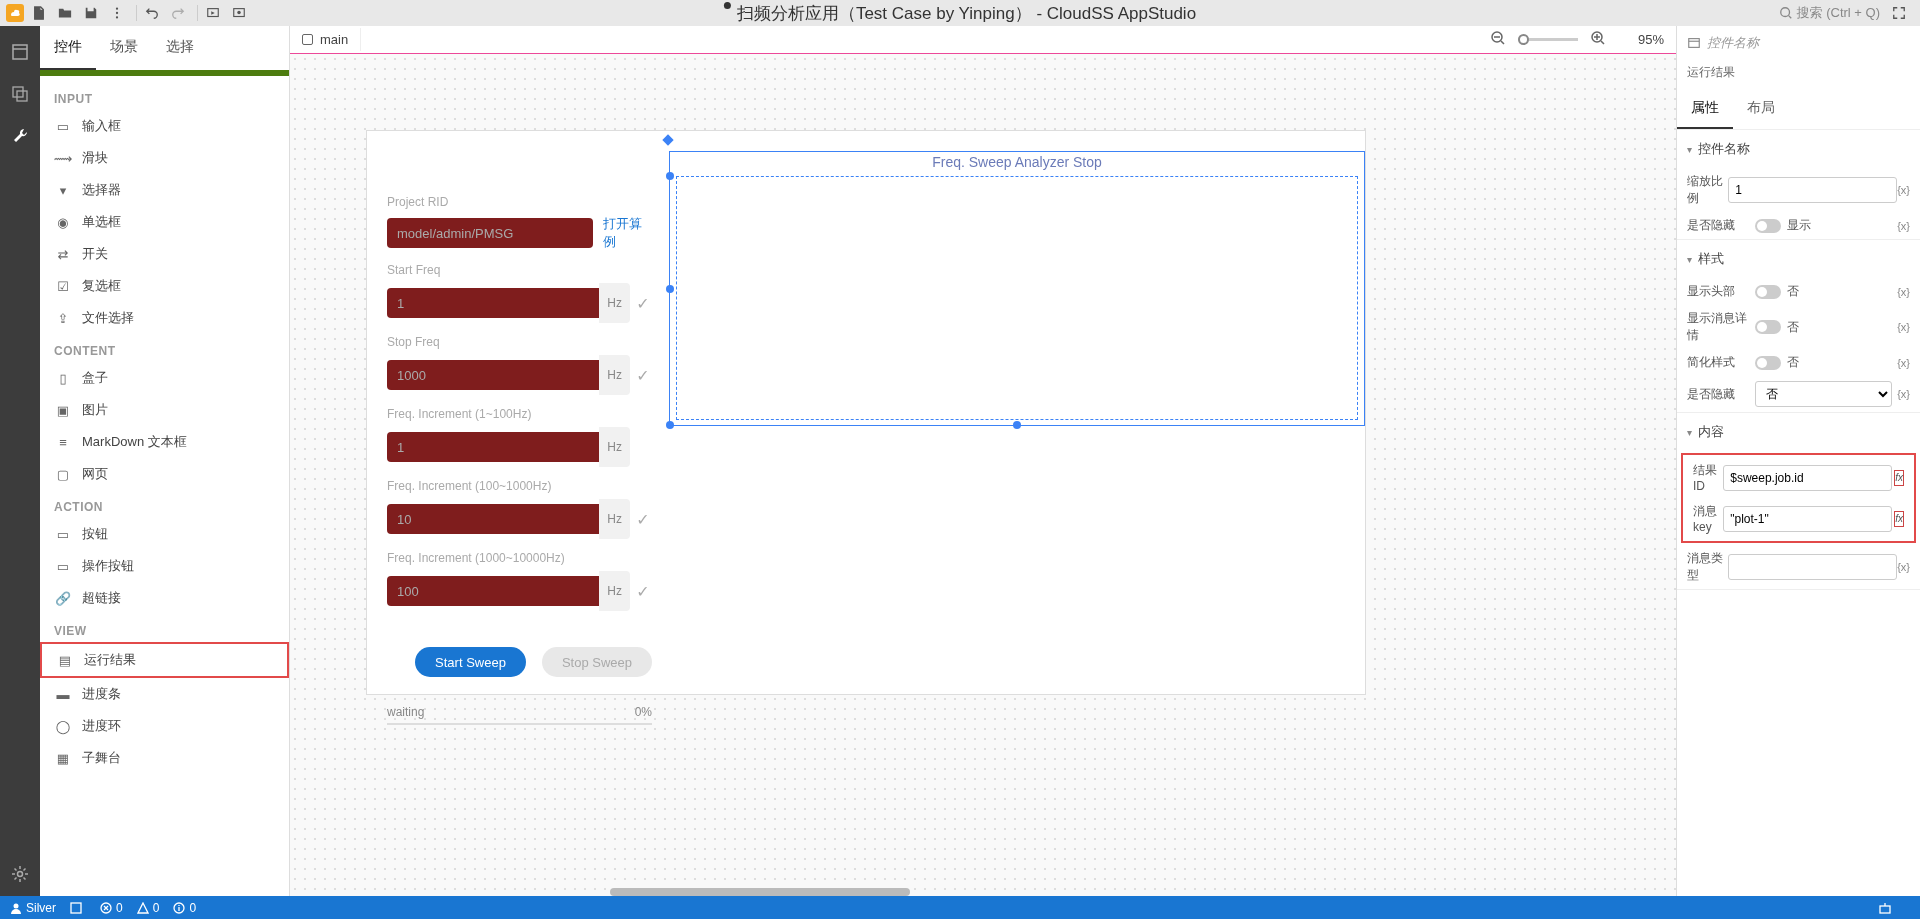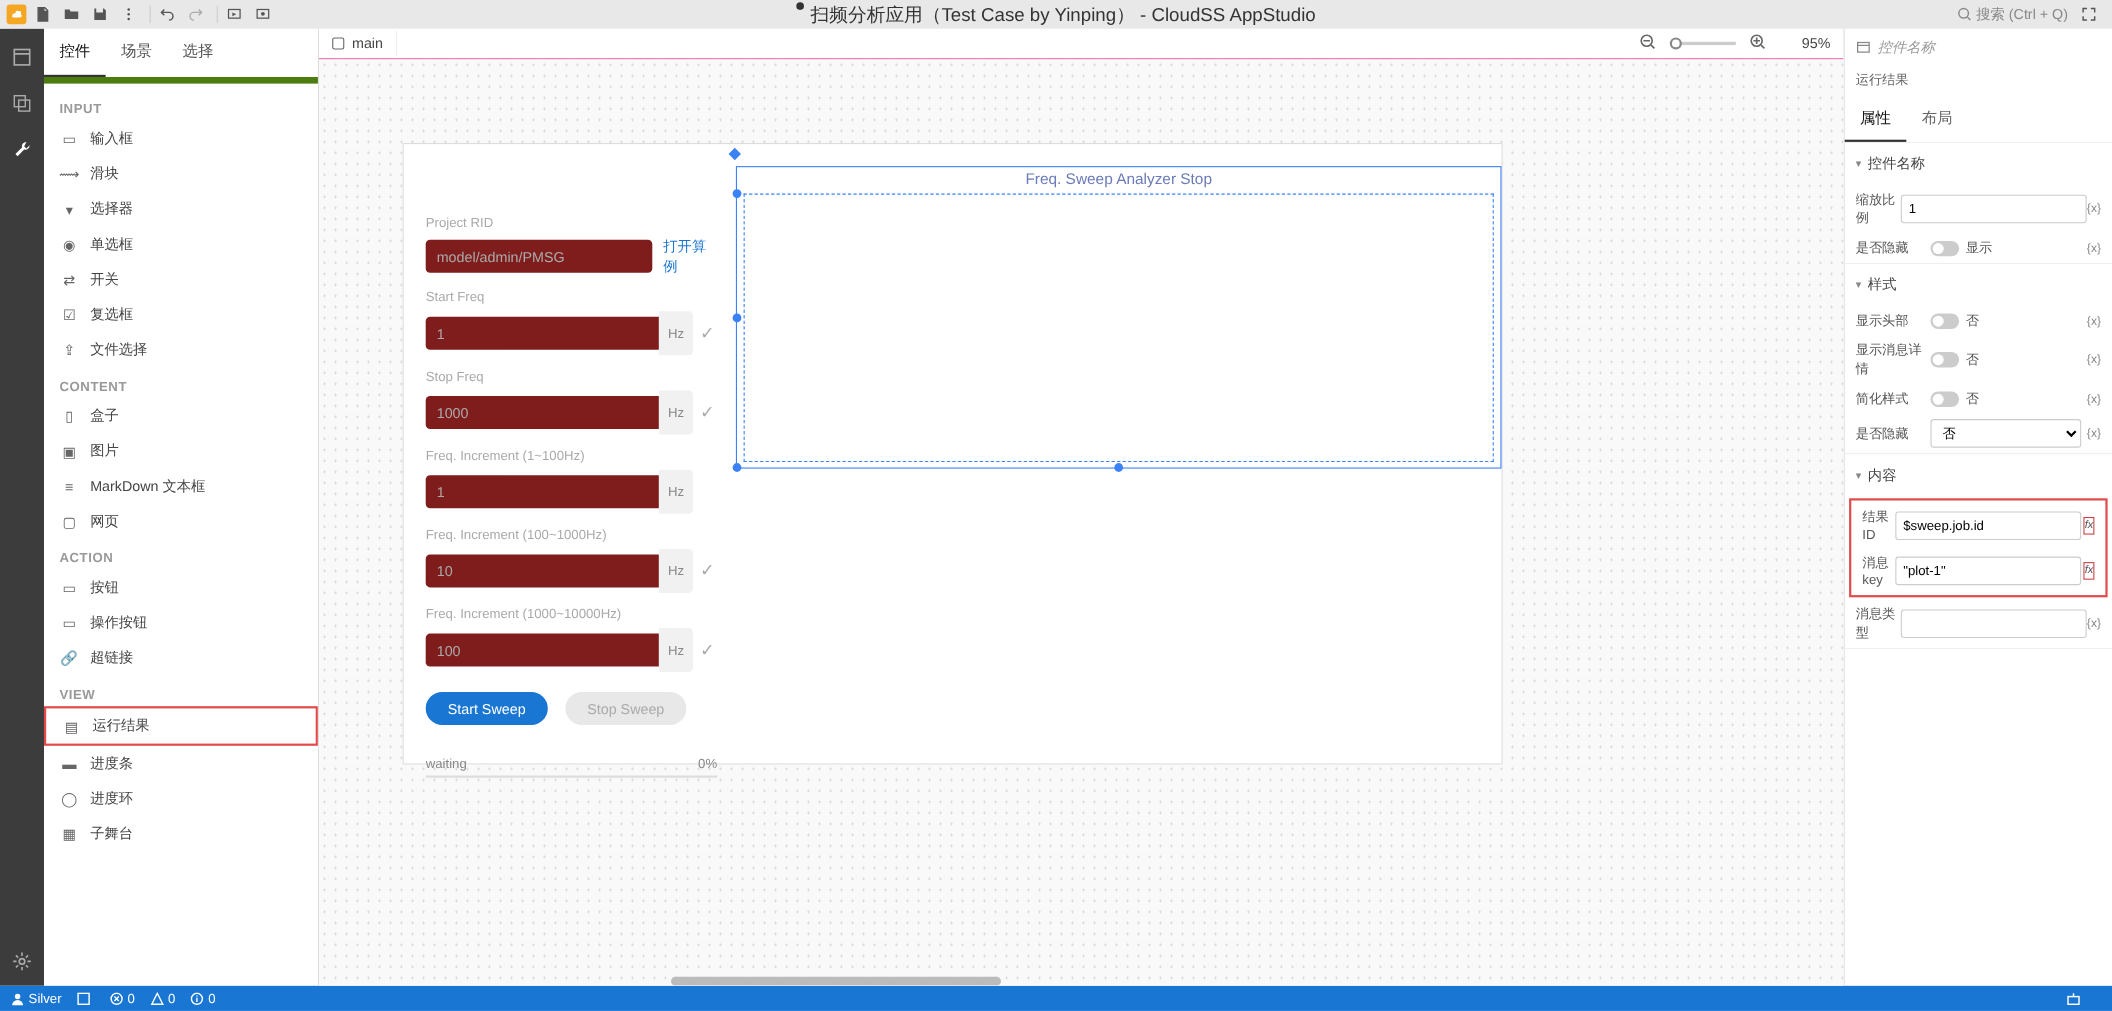--- a/index.html
+++ b/index.html
@@ -50,21 +50,21 @@
 .stage { position: absolute; top: 76px; left: 76px; width: 1000px; height: 565px; background: #fff; border: 1px solid #ddd; }
 
 .form-label { font-size: 12px; color: #aaa; margin: 12px 0 6px; }
 .form-row { display: flex; align-items: center; }
 .form-input { flex: 1; height: 30px; background: #7f1d1d; border: none; border-radius: 4px; padding: 0 10px; font-size: 13px; color: #aaa; }
 .form-input.with-unit { border-radius: 4px 0 0 4px; }
 .unit { height: 40px; display: flex; align-items: center; padding: 0 8px; background: #f1f1f1; font-size: 12px; color: #888; border-radius: 0 4px 4px 0; }
 .check { margin-left: 4px; color: #aaa; width: 18px; text-align: center; }
 .open-link { color: #1976d2; font-size: 13px; margin-left: 10px; cursor: pointer; }
 .left-form { position: absolute; left: 20px; top: 52px; width: 265px; }
-.btn-row { display: flex; gap: 16px; margin-top: 18px; }
+.btn-row { display: flex; gap: 16px; margin-top: 36px; justify-content: flex-end; }
 .btn { height: 30px; padding: 0 20px; border: none; border-radius: 15px; font-size: 13px; cursor: pointer; font-weight: 500; }
 .btn.primary { background: #1976d2; color: #fff; }
 .btn.disabled { background: #e8e8e8; color: #aaa; }
 .progress-row { margin-top: 28px; display: flex; justify-content: space-between; font-size: 12px; color: #888; }
 .progress-bar { height: 2px; background: #ddd; margin-top: 4px; }
 
 .selected-widget { position: absolute; left: 302px; top: 20px; width: 696px; height: 275px; border: 1px solid #3b82f6; }
 .selected-widget .title { font-size: 14px; color: #6b7bb8; text-align: center; padding: 2px 0; }
 .selected-widget .inner { margin: 4px 6px 6px; height: 244px; border: 1px dashed #3b82f6; }
 .handle { position: absolute; width: 8px; height: 8px; background: #3b82f6; border-radius: 50%; }

